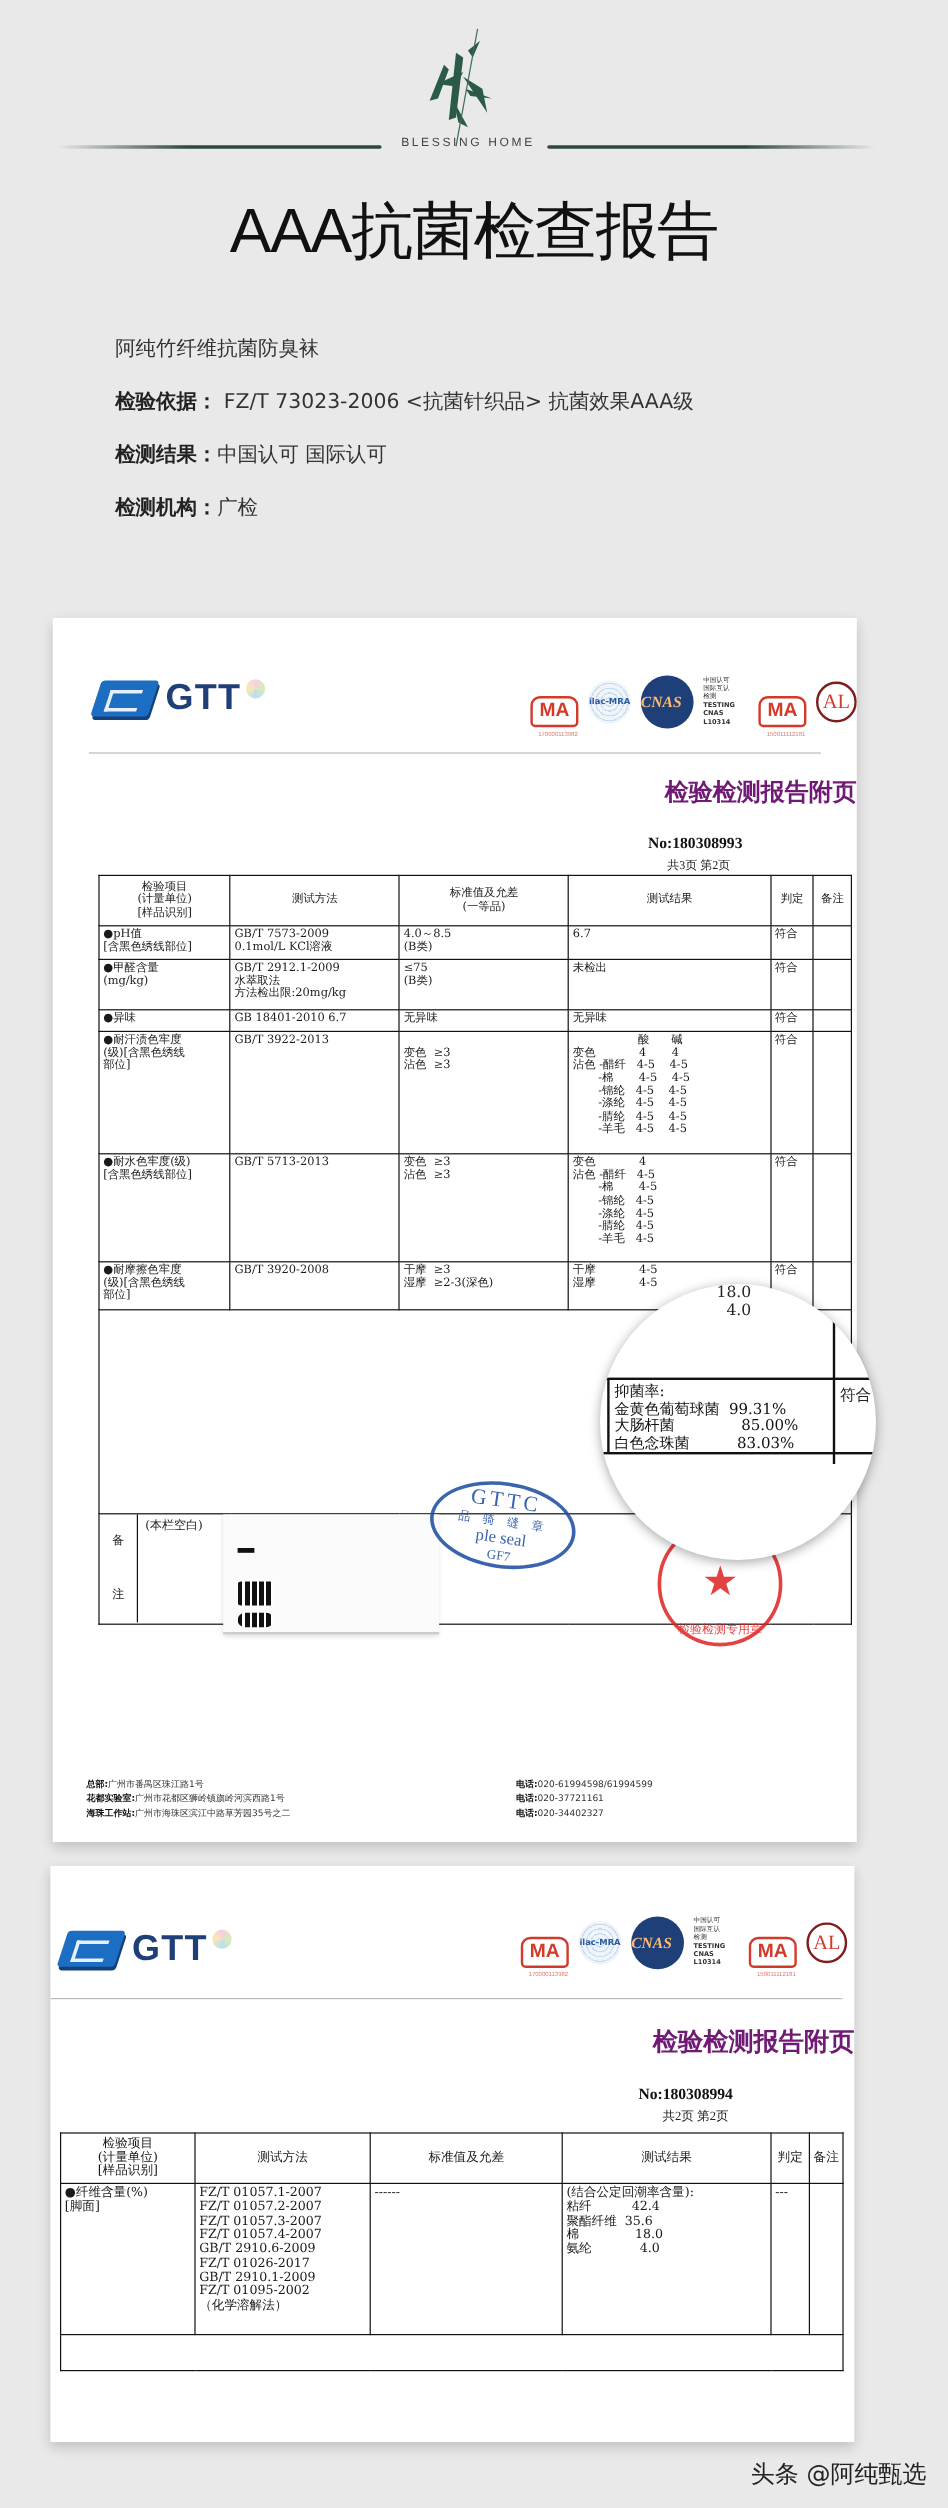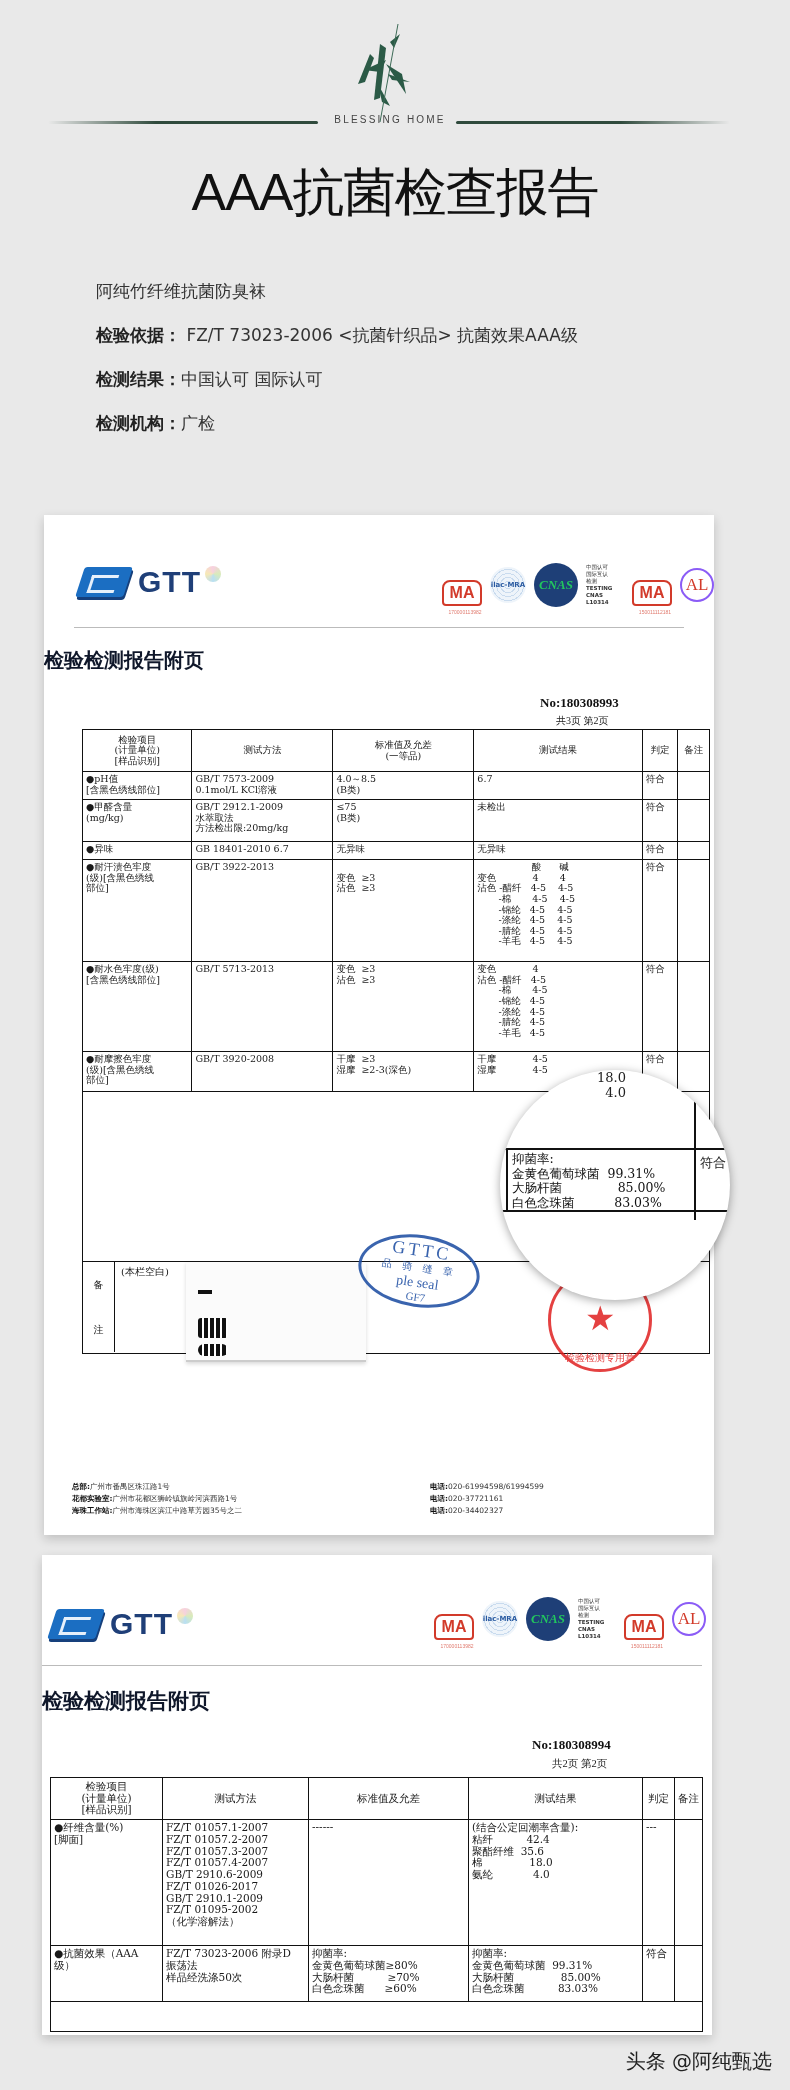--- a/index.html
+++ b/index.html
@@ -27,27 +27,27 @@
   .gtt-logo { position: absolute; display: flex; align-items: center; gap: 10px; }
   .gtt-mark { width: 48px; height: 30px; background: #1b6ec2; transform: skewX(-18deg); border-radius: 3px; position: relative; box-shadow: 2px 3px 0 #16407c; }
   .gtt-mark::after { content: ""; position: absolute; left: 10px; top: 8px; width: 24px; height: 12px; border: 3px solid #e6f0fb; border-right: none; }
   .gtt-text { font-family: "Liberation Sans", sans-serif; font-size: 30px; font-weight: bold; color: #1f3f78; letter-spacing: 1px; }
   .gtt-swirl { width: 16px; height: 16px; border-radius: 50%; background: conic-gradient(#f5c4d8, #cfe6a8, #a7d7f0, #f5e3a2, #f5c4d8); margin-left: -6px; margin-top: -16px; opacity: 0.8; }
 
   .certs { position: absolute; display: flex; align-items: center; gap: 8px; }
   .cert-ma { width: 40px; height: 26px; border: 2px solid #d23a2a; color: #d23a2a; font-size: 16px; font-weight: bold; font-family: "Liberation Sans", sans-serif; text-align: center; line-height: 22px; border-radius: 8px 8px 4px 4px; position: relative; margin-top: 16px; }
   .cert-ma .num { position: absolute; top: 27px; left: -6px; width: 54px; font-size: 5px; font-weight: normal; color: #e07a6e; line-height: 6px; }
   .cert-ilac { width: 36px; height: 36px; border-radius: 50%; background: repeating-radial-gradient(circle, #eef4fa 0 3px, #c9dbee 3px 4px); color: #2859a0; font-size: 7px; font-weight: bold; text-align: center; line-height: 36px; }
-  .cert-cnas { width: 44px; height: 44px; border-radius: 50%; background: #1e3f77; color: #22c55e; font-family: "Liberation Serif", serif; font-weight: bold; font-style: italic; font-size: 13px; text-align: center; line-height: 44px; }
+  .cert-cnas { width: 44px; height: 44px; border-radius: 50%; background: #1e3f77; color: #fdba74; font-family: "Liberation Serif", serif; font-weight: bold; font-style: italic; font-size: 13px; line-height: 44px; }
   .cert-cnas-txt { font-size: 5.5px; color: #333; line-height: 7px; width: 38px; }
   .cert-cnas-txt b { font-weight: bold; }
-  .cert-cal { width: 34px; height: 34px; border: 2px solid #8b5cf6; border-radius: 50%; color: #d23a2a; font-family: "Liberation Serif", serif; font-size: 17px; text-align: center; line-height: 30px; position: relative; }
+  .cert-cal { width: 34px; height: 34px; border: 2px solid #7f1d1d; border-radius: 50%; color: #d23a2a; font-family: "Liberation Serif", serif; font-size: 17px; text-align: center; line-height: 30px; position: relative; }
 
   .hr-line { position: absolute; height: 1px; background: #bbb; }
-  .doc-title { position: absolute; width: 100%; text-align: left; font-family: "DejaVu Serif", "Liberation Serif", serif; font-weight: bold; color: #0f172a; }
+  .doc-title { position: absolute; width: 100%; text-align: right; font-family: "DejaVu Serif", "Liberation Serif", serif; font-weight: bold; color: #701a75; }
   .doc-no { position: absolute; font-family: "Liberation Serif", serif; font-weight: bold; color: #111; }
   .doc-pages { position: absolute; font-family: Liberation Serif, serif; color: #222; }
 
   table.rpt { position: absolute; border-collapse: collapse; font-family: "DejaVu Serif", "Liberation Serif", serif; color: #1a1a1a; table-layout: fixed; }
   table.rpt td, table.rpt th { border: 1.6px solid #111; vertical-align: top; padding: 2px 3px; font-weight: normal; line-height: 1.12; }
   table.rpt th { text-align: center; vertical-align: middle; }
   .t1 { font-size: 9.5px; }
   .t2 { font-size: 10.5px; }
   .pre { white-space: pre; }
 
@@ -349,37 +349,20 @@
 （化学溶解法）</td>
       <td class="pre">------</td>
       <td class="pre">(结合公定回潮率含量):
 粘纤          42.4
 聚酯纤维  35.6
 棉              18.0
 氨纶            4.0</td>
       <td>---</td>
       <td></td>
     </tr>
-    <tr style="height:56px;">
-      <td class="pre">●抗菌效果（AAA
-级）</td>
-      <td class="pre">FZ/T 73023-2006 附录D
-振荡法
-样品经洗涤50次</td>
-      <td class="pre">抑菌率:
-金黄色葡萄球菌≥80%
-大肠杆菌          ≥70%
-白色念珠菌      ≥60%</td>
-      <td class="pre">抑菌率:
-金黄色葡萄球菌  99.31%
-大肠杆菌              85.00%
-白色念珠菌          83.03%</td>
-      <td>符合</td>
-      <td></td>
-    </tr>
     <tr style="height:30px;">
       <td colspan="6"></td>
     </tr>
   </tbody>
     </table>
 </div>
 
 <div class="watermark">头条 @阿纯甄选</div>
 
 </body></html>

